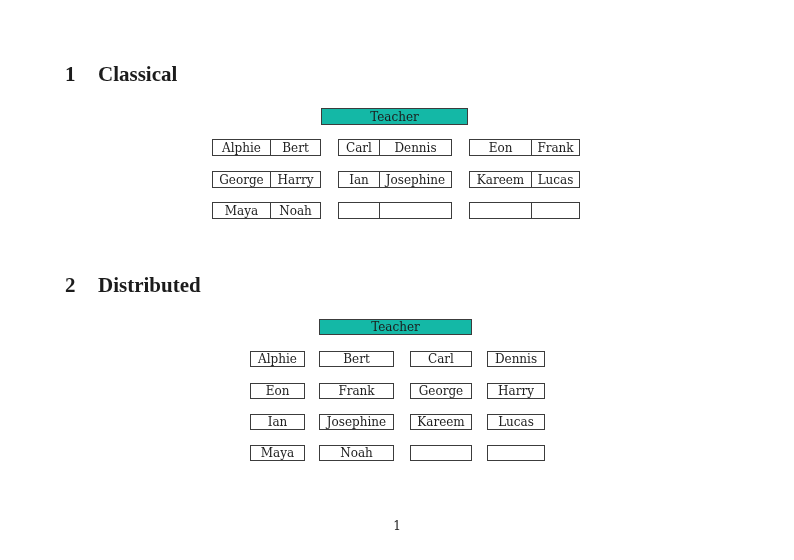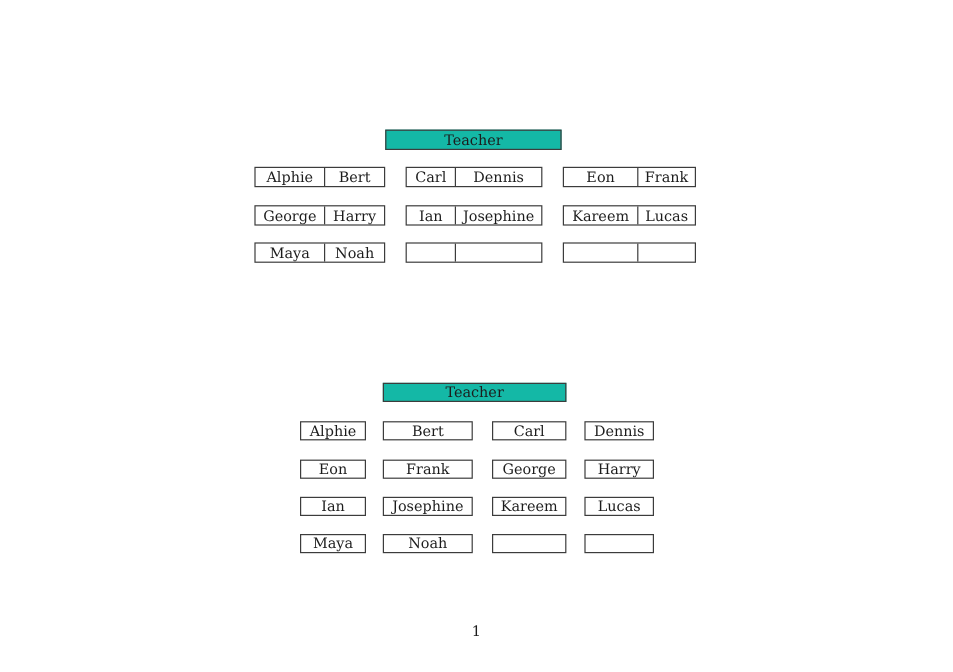--- a/index.html
+++ b/index.html
@@ -87,20 +87,23 @@
     font-size: 12px;
     line-height: 1;
     color: #1c1c1c;
   }
 </style>
 </head>
 <body>
 
 <div class="page">
 
+  <div class="heading" style="top:64px">
+    <span class="num">1</span><span>Classical</span>
+  </div>
 
   <div class="teacher-box" style="left:321px;top:108px;width:147px;height:17px">Teacher</div>
 
   <div class="desk" style="left:212px;top:139px;width:109px">
     <div class="cell" style="width:58px">Alphie</div>
     <div class="cell last">Bert</div>
   </div>
   <div class="desk" style="left:338px;top:139px;width:114px">
     <div class="cell" style="width:41px">Carl</div>
     <div class="cell last">Dennis</div>
@@ -129,20 +132,23 @@
   </div>
   <div class="desk" style="left:338px;top:202px;width:114px">
     <div class="cell" style="width:41px"></div>
     <div class="cell last"></div>
   </div>
   <div class="desk" style="left:469px;top:202px;width:111px">
     <div class="cell" style="width:62px"></div>
     <div class="cell last"></div>
   </div>
 
+  <div class="heading" style="top:275px">
+    <span class="num">2</span><span>Distributed</span>
+  </div>
 
   <div class="teacher-box" style="left:319px;top:319px;width:153px;height:16px">Teacher</div>
 
   <div class="seat" style="left:250px;top:351px;width:55px">Alphie</div>
   <div class="seat" style="left:319px;top:351px;width:75px">Bert</div>
   <div class="seat" style="left:410px;top:351px;width:62px">Carl</div>
   <div class="seat" style="left:487px;top:351px;width:58px">Dennis</div>
 
   <div class="seat" style="left:250px;top:383px;width:55px">Eon</div>
   <div class="seat" style="left:319px;top:383px;width:75px">Frank</div>

